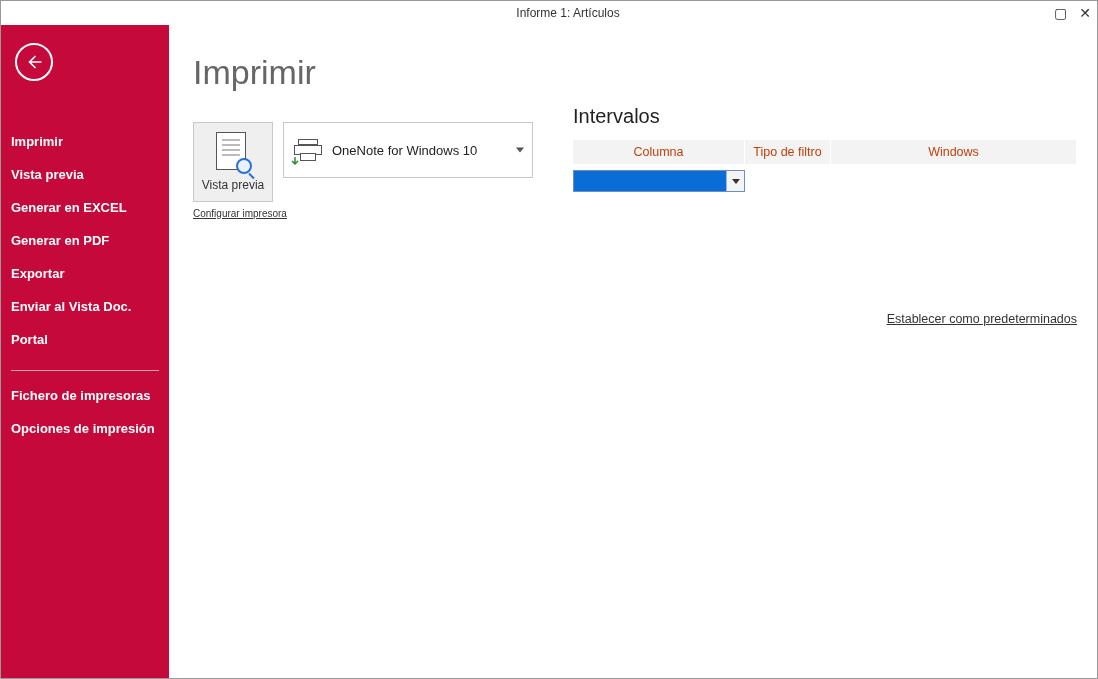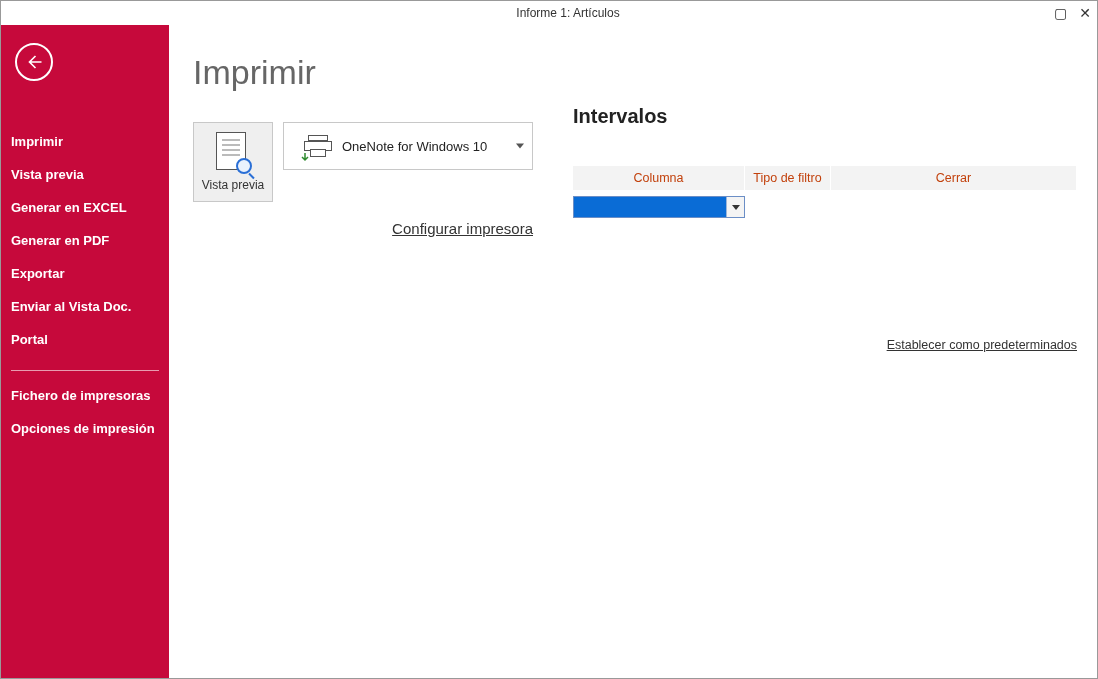--- a/index.html
+++ b/index.html
@@ -110,56 +110,55 @@
   .preview-btn .doc-icon .mag {
     position:absolute; right:-2px; bottom:-2px;
     width:16px; height:16px; border:2px solid #2a6fd6; border-radius:50%; background:#eaf2fd;
   }
   .preview-btn .doc-icon .mag::after {
     content:""; position:absolute; right:-5px; bottom:-5px; width:7px; height:2px; background:#2a6fd6; transform:rotate(45deg);
   }
   .printer-select {
     flex: 1;
     min-width: 230px;
-    height: 48px;
+    height: 56px;
     border: 1px solid #c8c8c8;
     display: flex; align-items: center;
-    padding: 0 20px;
+    padding: 0 10px;
     gap: 10px;
     cursor: pointer;
     position: relative;
     background:#fff;
   }
   .printer-select .chev {
     position:absolute; right:8px; top:50%; transform:translateY(-50%);
     width:0;height:0;border-left:4px solid transparent;border-right:4px solid transparent;border-top:5px solid #555;
   }
   .printer-select .printer-icon { width:28px; height:22px; position:relative; }
   .printer-select .printer-icon .b1 { position:absolute; left:4px; top:0; width:20px; height:6px; border:1.5px solid #555; background:#fff; }
   .printer-select .printer-icon .b2 { position:absolute; left:0; top:6px; width:28px; height:10px; border:1.5px solid #555; background:#fff; }
   .printer-select .printer-icon .b3 { position:absolute; left:6px; top:14px; width:16px; height:8px; border:1.5px solid #555; background:#fff; }
   .printer-select .printer-icon .arr { position:absolute; left:-4px; bottom:-3px; width:10px;height:10px; }
   .printer-select .printer-icon .arr svg { stroke:#2e8b2e; fill:#2e8b2e; }
   .printer-select .label { font-size:13px; color:#222; }
   .config-link {
-    text-align: right;
-    margin-top: 18px;
-    font-size: 15px;
+    text-align: left;
+    margin-top: 6px;
+    font-size: 10px;
   }
   .link {
     color: #333;
     text-decoration: underline;
     cursor: pointer;
   }
   .col-right { flex: 1; padding-top: 52px; }
   .section-title {
     font-size: 20px;
     color: #222;
-    margin-bottom: 38px;
-    font-weight: bold;
+    margin-bottom: 12px;
   }
   .grid-header {
     display: flex;
     font-size: 12.5px;
     color: #c2410c;
   }
   .grid-header .h {
     background: #f3f3f3;
     padding: 5px 6px;
     text-align: center;
@@ -256,21 +255,21 @@
       <div class="config-link">
         <span class="link">Configurar impresora</span>
       </div>
     </div>
 
     <div class="col-right">
       <div class="section-title">Intervalos</div>
       <div class="grid-header">
         <div class="h hcol1">Columna</div>
         <div class="h hcol2">Tipo de filtro</div>
-        <div class="h hcol3">Cerrar</div>
+        <div class="h hcol3">Windows</div>
       </div>
       <div class="grid-row">
         <div class="combo">
           <div class="sel"></div>
           <div class="btn">
               <div class="tri"></div>
             </div>
         </div>
       </div>
       <div class="set-default">

